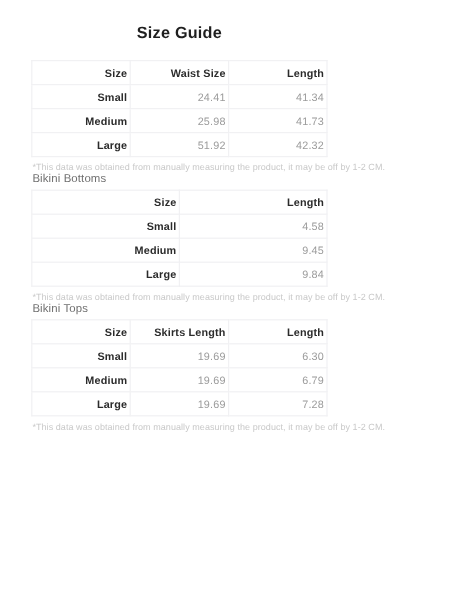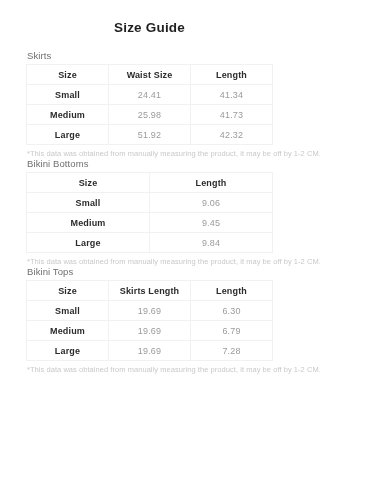--- a/index.html
+++ b/index.html
@@ -53,21 +53,21 @@
     border-collapse: collapse;
     table-layout: fixed;
     border: 1px solid #f1f1f3;
   }
 
   table.size-table td,
   table.size-table th {
     border: 1px solid #f1f1f3;
     height: 19px;
     padding: 0 2px;
-    text-align: center;
+    text-align: right;
     vertical-align: middle;
     font-size: 9px;
     font-weight: normal;
     color: #9b9b9b;
     letter-spacing: 0.15px;
   }
 
   table.size-table th {
     font-weight: bold;
     color: #2b2b2b;
@@ -90,21 +90,20 @@
 </style>
 </head>
 <body>
 
 <div class="page">
 
   <h1 class="page-title">Size Guide</h1>
 
   <div id="sections-container">
       <div class="section">
-        <div class="section-label">Skirts</div>
         <table class="size-table">
           <thead>
             <tr>
               <th>Size</th>
               <th>Waist Size</th>
               <th>Length</th>
             </tr>
           </thead>
           <tbody>
             <tr>
@@ -131,21 +130,21 @@
         <table class="size-table">
           <thead>
             <tr>
               <th>Size</th>
               <th>Length</th>
             </tr>
           </thead>
           <tbody>
             <tr>
               <td class="rowhead">Small</td>
-              <td>9.06</td>
+              <td>4.58</td>
             </tr>
             <tr>
               <td class="rowhead">Medium</td>
               <td>9.45</td>
             </tr>
             <tr>
               <td class="rowhead">Large</td>
               <td>9.84</td>
             </tr>
           </tbody>

